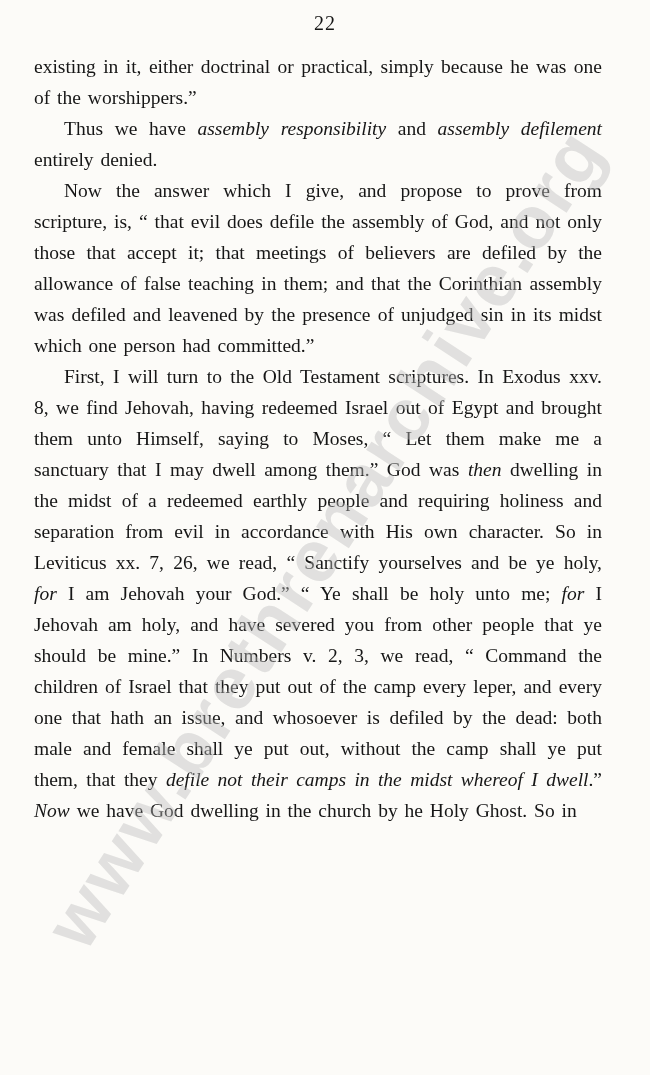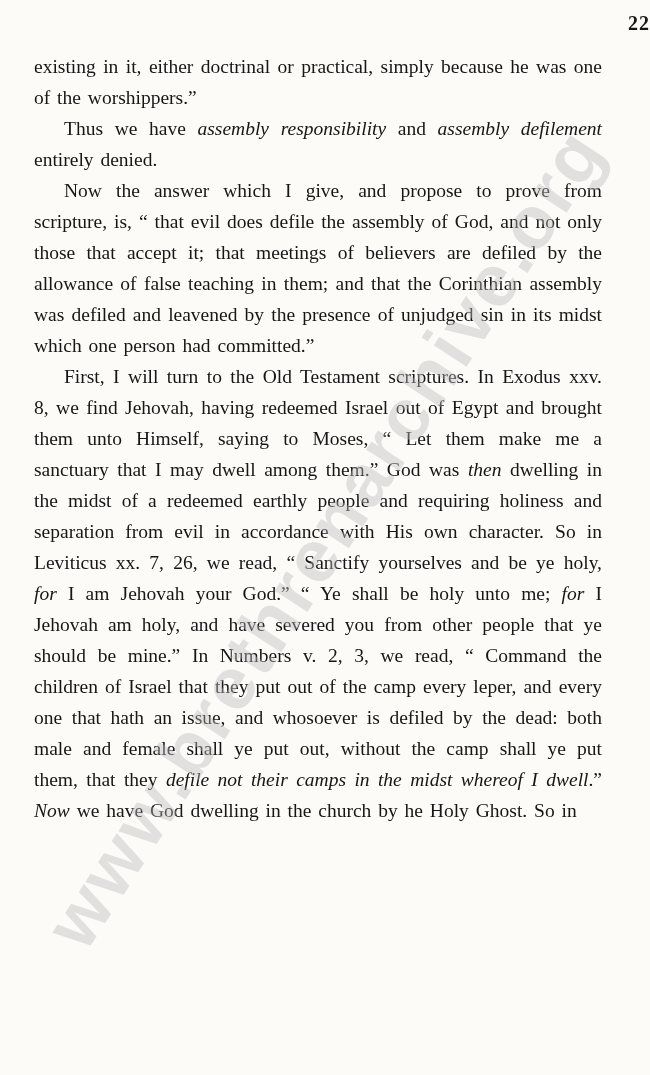--- a/index.html
+++ b/index.html
@@ -7,22 +7,22 @@
     position:relative;
     width:650px;height:1075px;
     margin:0 auto;
     background:#fcfbf8;
     font-family:"Liberation Serif","DejaVu Serif",serif;
     color:#161616;
     overflow:hidden;
     box-sizing:border-box;
   }
   .page-number{
-    text-align:right;
-    font-weight:bold;
+    text-align:center;
+    font-weight:normal;
     font-size:20px;
     padding-top:12px;
     letter-spacing:1px;
   }
   .text-block{
     padding:16px 48px 0 34px;
     font-size:19.5px;
     line-height:31px;
     text-align:justify;
     word-spacing:2px;

